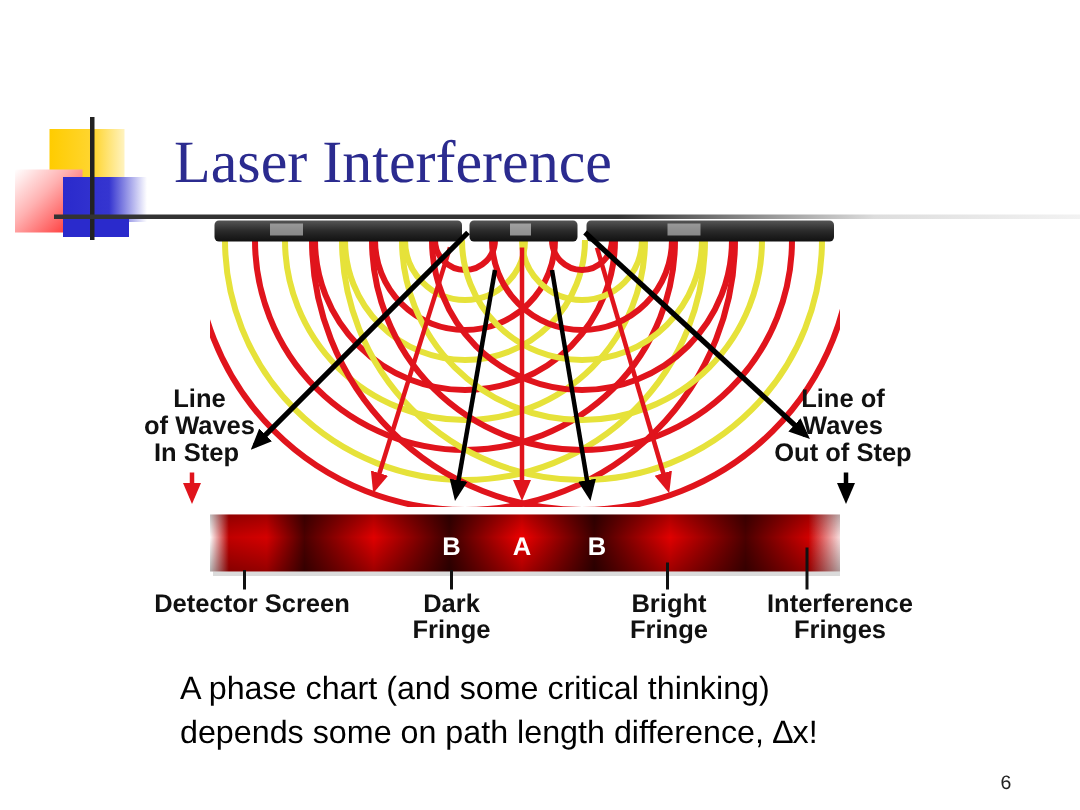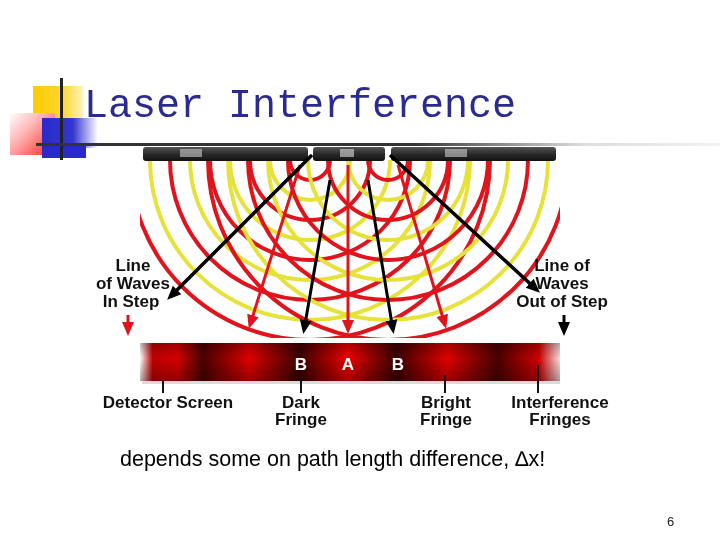--- a/index.html
+++ b/index.html
@@ -1,18 +1,18 @@
 <!DOCTYPE html>
 <html><head>
   <meta charset="utf-8">
   <style>
     html, body { margin: 0; padding: 0; background: #ffffff; }
     body { width: 720px; height: 540px; position: relative; overflow: hidden; font-family: "Liberation Sans", sans-serif; }
     .deco { position: absolute; }
-    .title { position: absolute; left: 84px; top: 84px; font-size: 40px; color: #2b2b8f; font-family: Liberation Mono, monospace; letter-spacing: 0px; }
+    .title { position: absolute; left: 116px; top: 84px; font-size: 40px; color: #2b2b8f; font-family: Liberation Serif, serif; letter-spacing: 0px; }
     .rule { position: absolute; left: 36px; top: 143px; width: 684px; height: 3px; background: linear-gradient(to right, #333 0%, #333 55%, #ddd 80%, #f2f2f2 100%); }
     .diagram { position: absolute; left: 0; top: 0; }
     .caption { position: absolute; left: 120px; top: 445px; font-size: 21.5px; line-height: 29px; color: #000; font-family: "Liberation Sans", sans-serif; }
     .caption div { white-space: nowrap; }
     .page-num { position: absolute; left: 667px; top: 514px; font-size: 13px; color: #222; font-family: "Liberation Sans", sans-serif; }
     .lbl { font-family: "Liberation Sans", sans-serif; font-weight: bold; font-size: 17px; fill: #111; }
     .lbl-w { font-family: "Liberation Sans", sans-serif; font-weight: bold; font-size: 17px; fill: #fff; }
   </style>
 </head>
 <body>
@@ -154,16 +154,17 @@
     <text class="lbl" x="446" y="408" text-anchor="middle">Bright</text>
     <text class="lbl" x="446" y="425" text-anchor="middle">Fringe</text>
   </g>
   <g>
     <text class="lbl" x="560" y="408" text-anchor="middle">Interference</text>
     <text class="lbl" x="560" y="425" text-anchor="middle">Fringes</text>
   </g>
 </svg>
 
 <div class="caption">
+  <div>A phase chart (and some critical thinking)</div>
   <div>depends some on path length difference, ∆x!</div>
 </div>
 
 <div class="page-num">6</div>
 
 </body></html>

